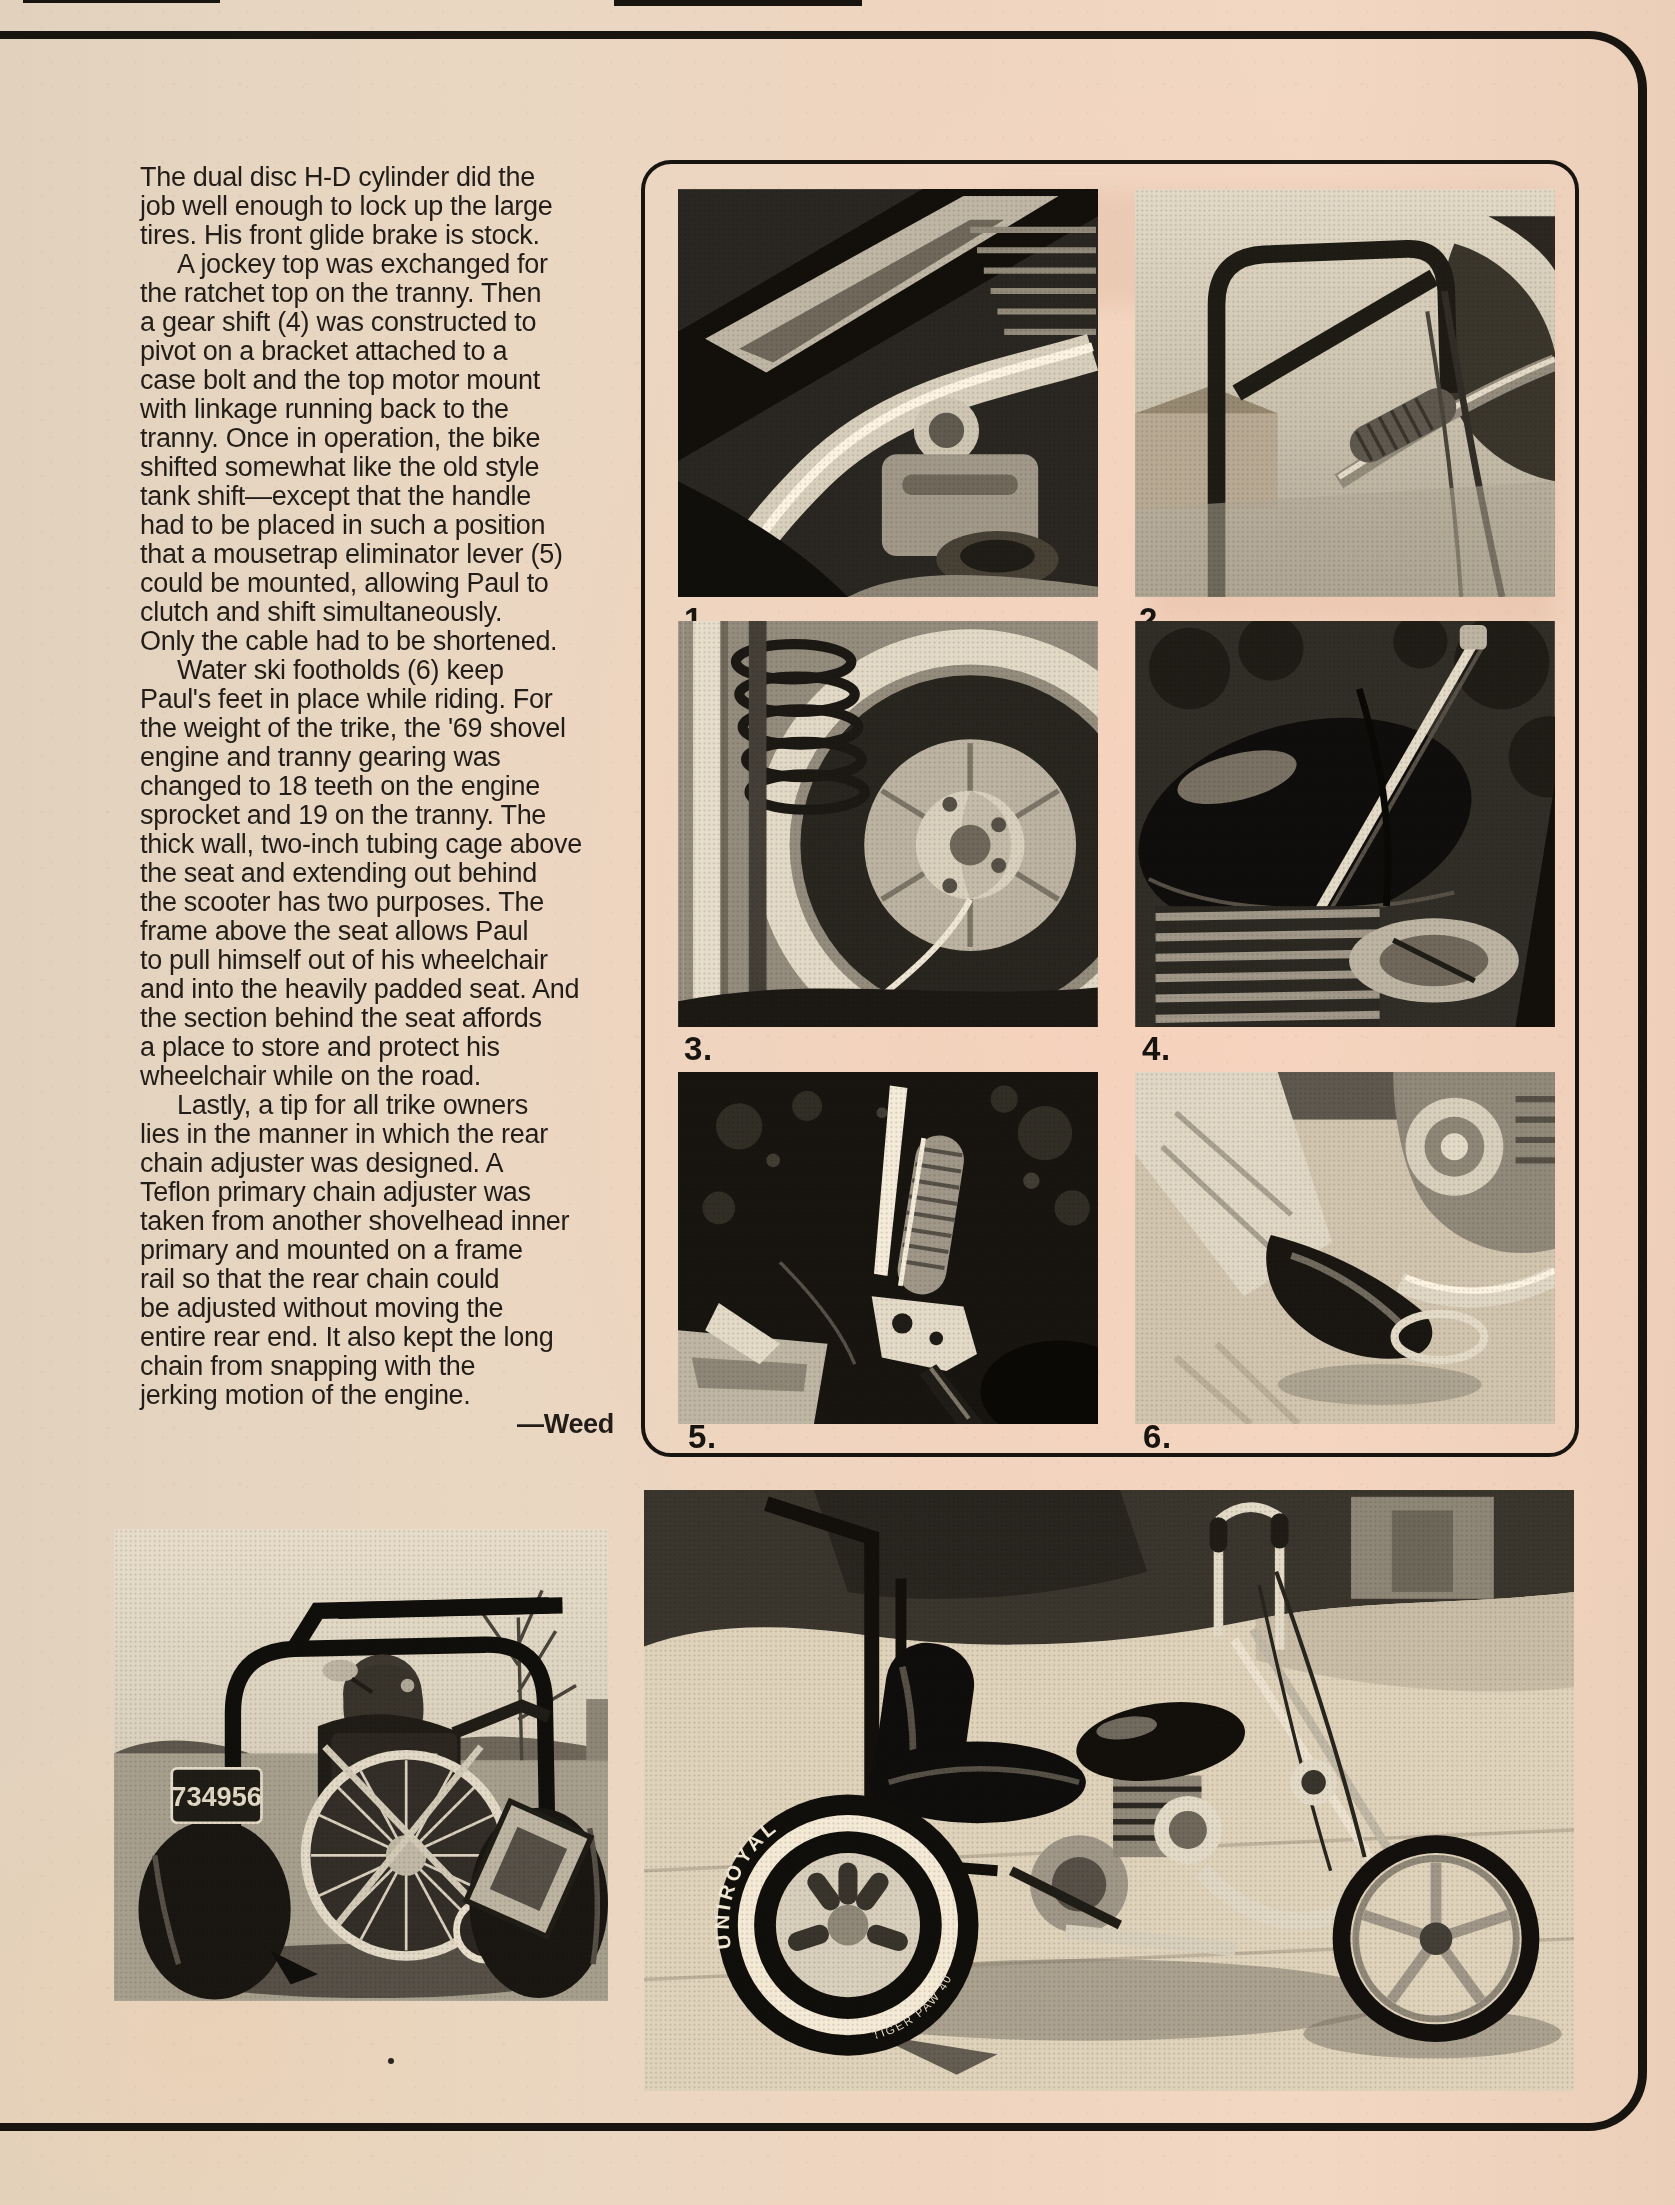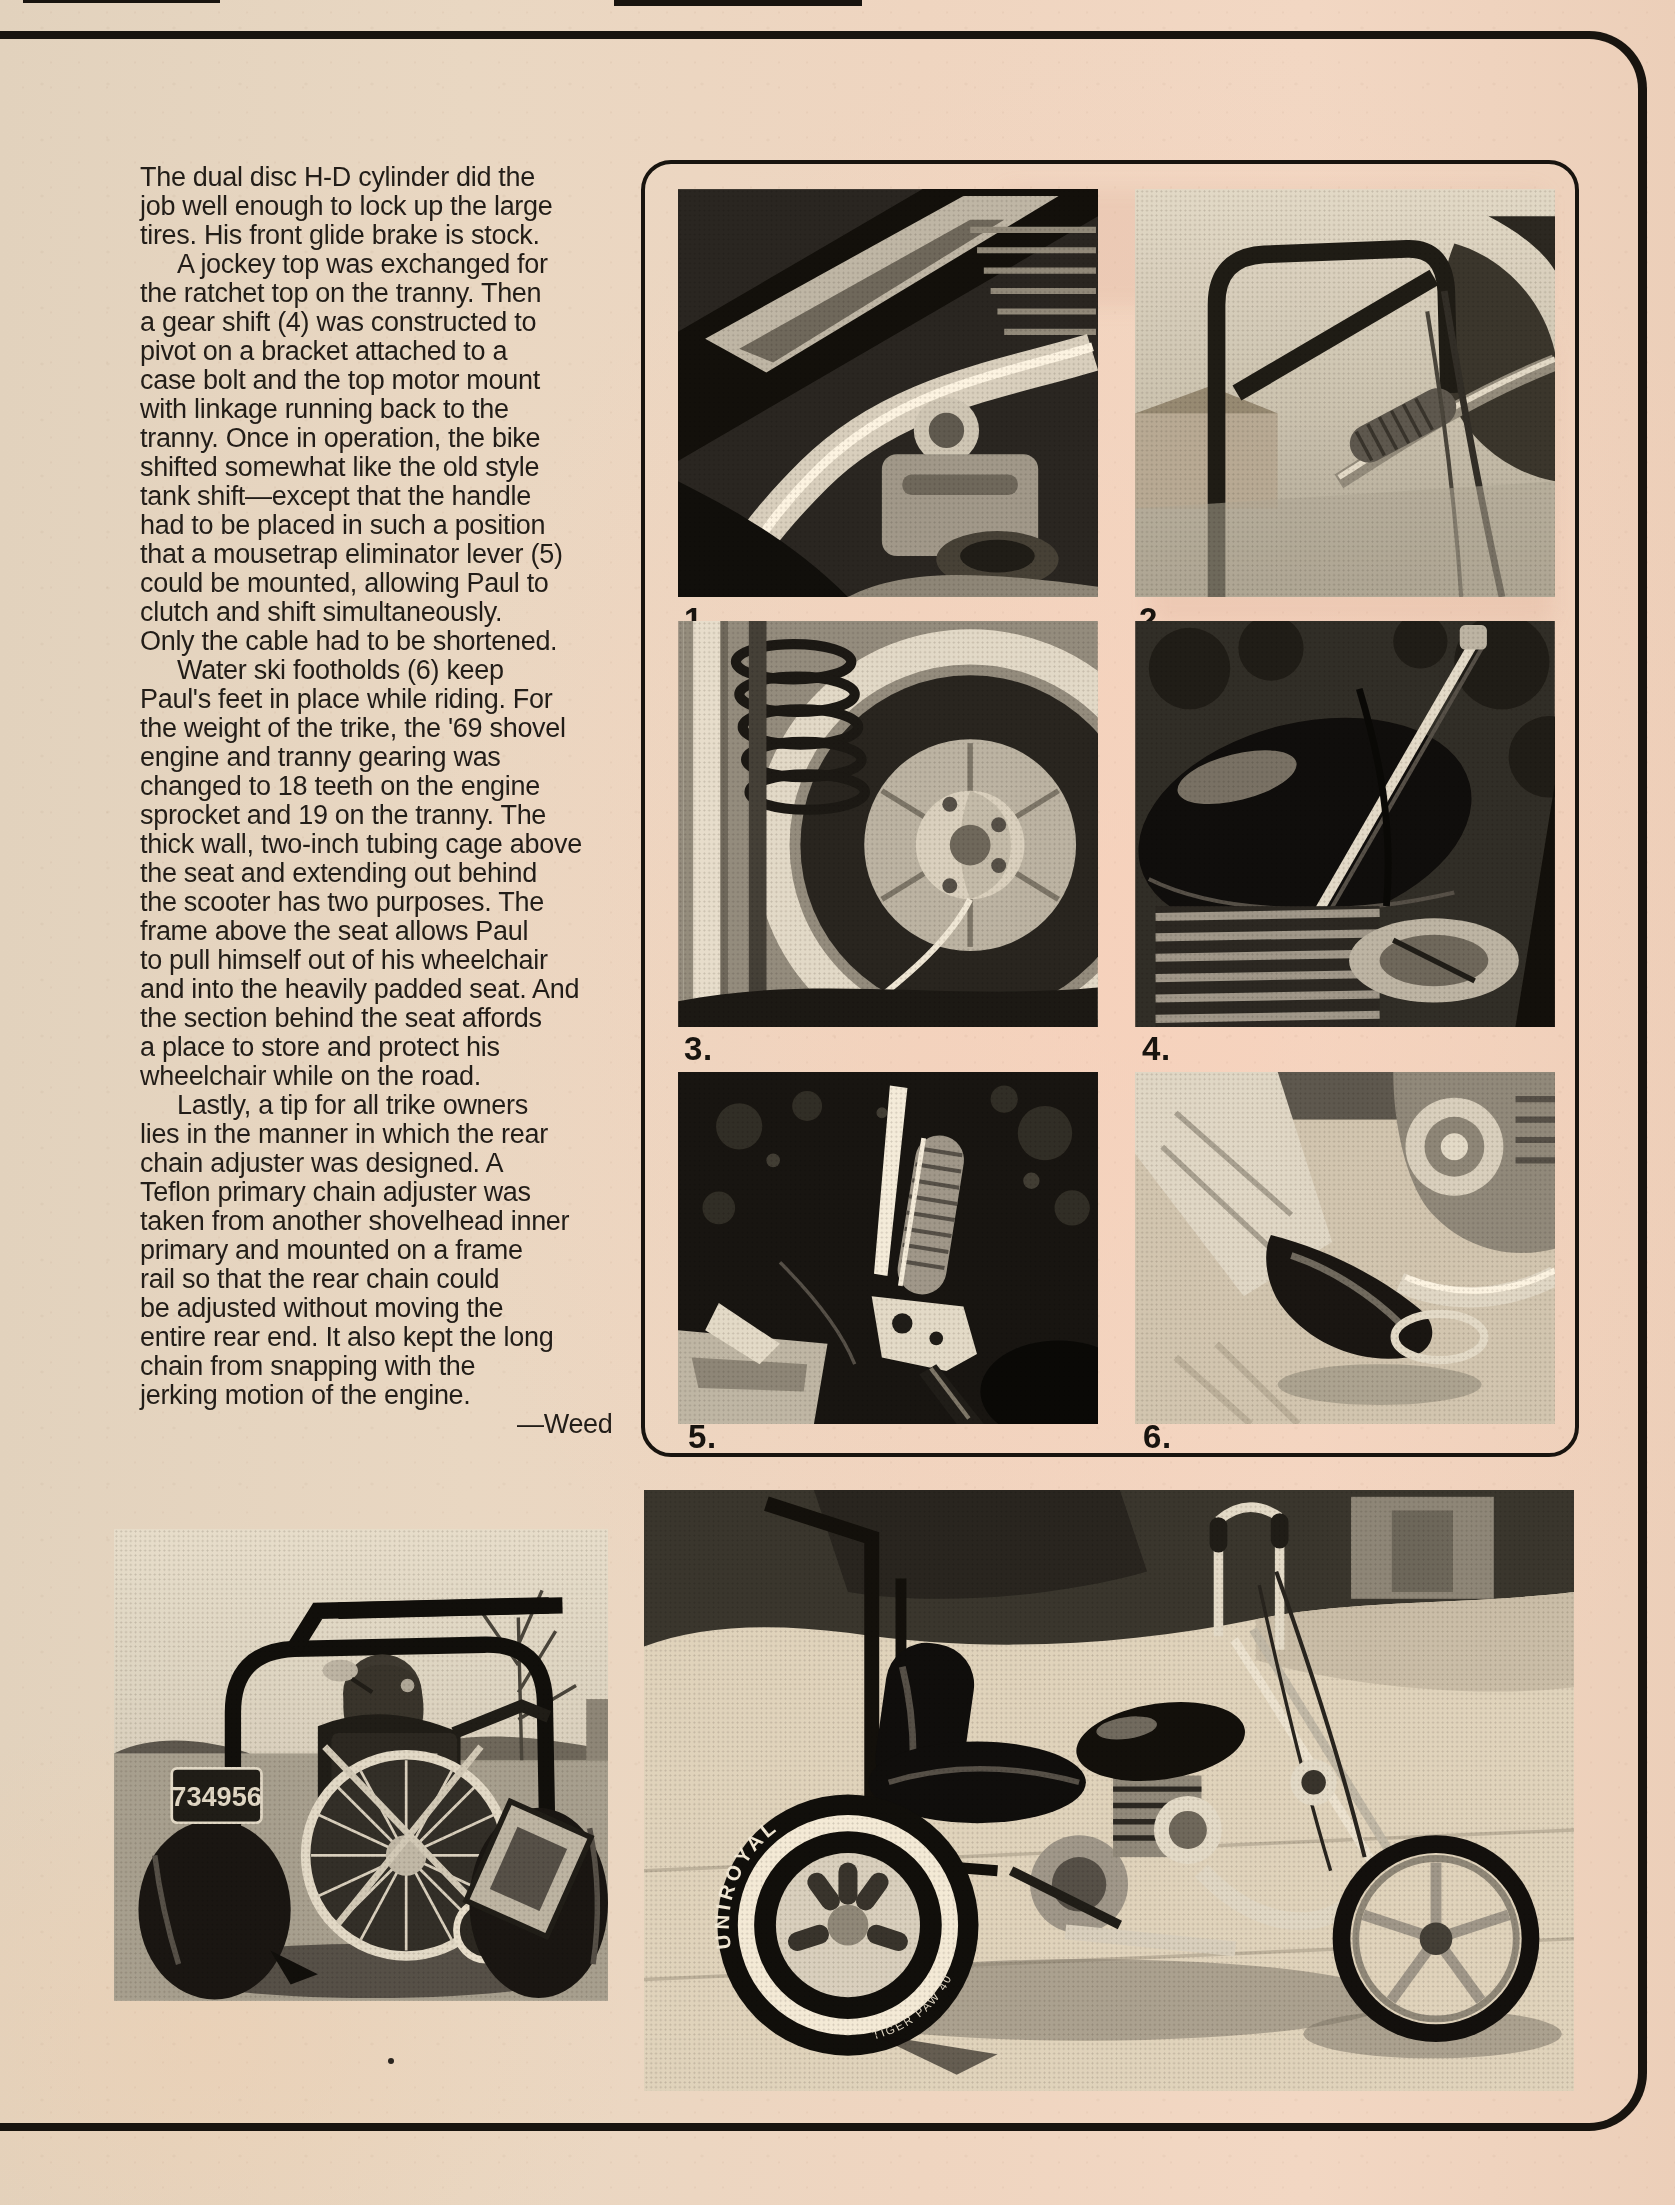--- a/index.html
+++ b/index.html
@@ -21,21 +21,21 @@
     background-size:28px 25px, 66px 56px;
   }
   .frame{position:absolute;left:-61px;top:31px;width:1699px;height:2100px;box-sizing:border-box;
     border:8.2px solid #18140f;border-left:none;border-right-width:9.5px;
     border-radius:0 58px 58px 0;}
   .sliver{position:absolute;background:#18140f;}
   .article{position:absolute;left:131px;top:163px;width:506px;color:#221d18;
     font-size:27px;line-height:29px;letter-spacing:-0.3px;}
   .article p{margin:0;white-space:pre-line;}
   .article p.ind{text-indent:37px;}
-  .byline{margin-top:1.4px;padding-left:377px;font-weight:normal;white-space:normal;}
+  .byline{margin-top:1.4px;padding-left:377px;font-weight:bold;white-space:normal;}
   .pbox{position:absolute;left:632px;top:160px;width:938px;height:1297px;box-sizing:border-box;
     border:4.1px solid #18140f;border-radius:30px;}
   .ph{position:absolute;overflow:hidden;filter:sepia(.13) contrast(1.04) brightness(.99);}
   .ph svg{display:block;width:100%;height:100%;}
   .ph::after{content:"";position:absolute;inset:0;pointer-events:none;
     background-image:radial-gradient(rgba(45,32,20,.16) 0.8px, transparent 1.2px);
     background-size:4.8px 4.8px;mix-blend-mode:multiply;}
   .cap{position:absolute;font-weight:bold;font-size:33px;color:#18140f;letter-spacing:0.7px;}
   .c1{left:675px;top:601px;} .c2{left:1130px;top:601px;}
   .c3{left:675px;top:1030px;} .c4{left:1133px;top:1030px;}

